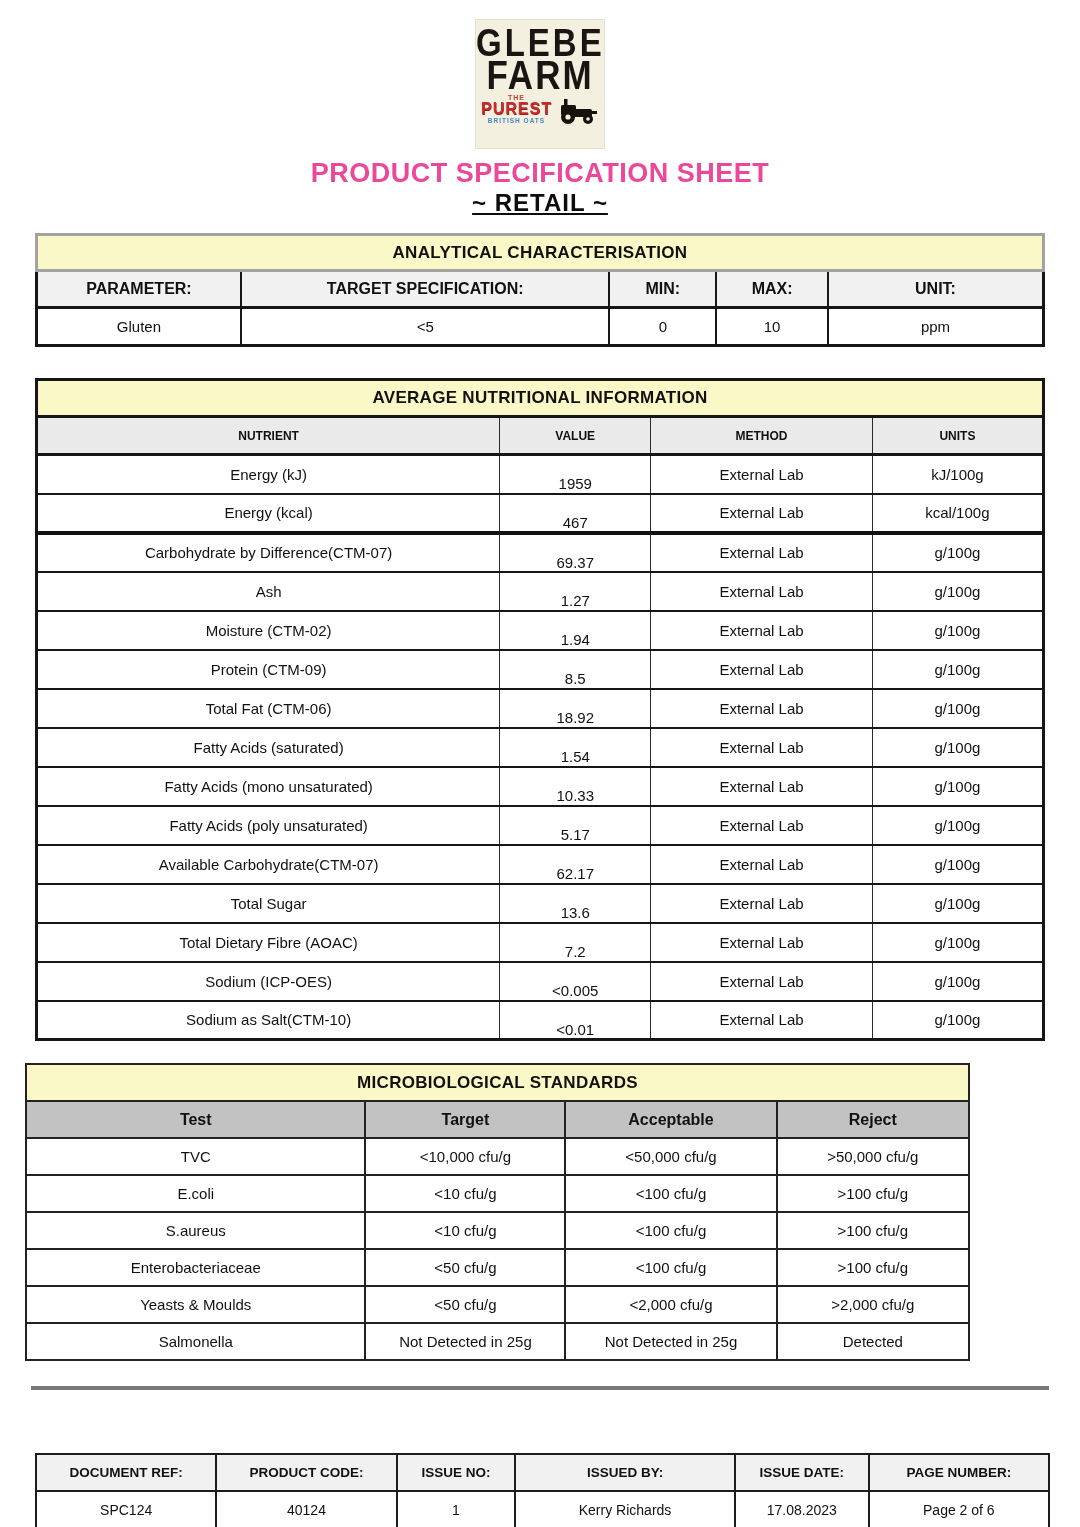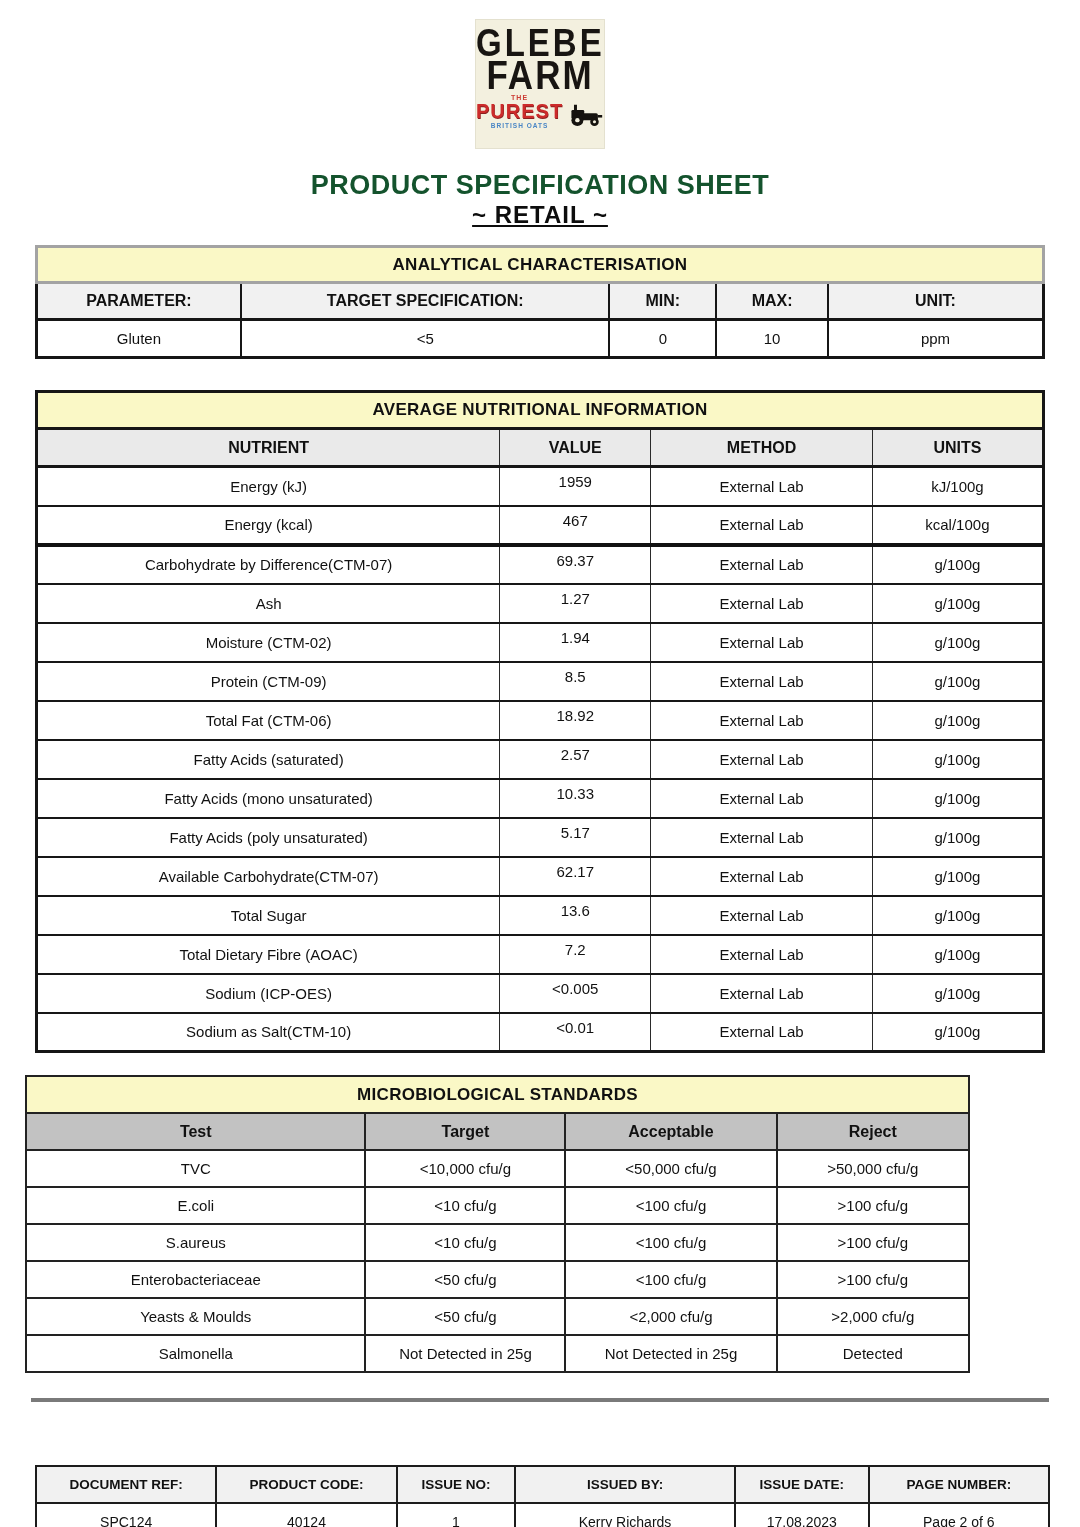--- a/index.html
+++ b/index.html
@@ -51,44 +51,44 @@
   }
   .logo-text-col { text-align: center; }
   .logo-the {
     font-size: 7px;
     font-weight: 700;
     color: #cc3b33;
     letter-spacing: 1px;
     line-height: 1;
   }
   .logo-purest {
-    font-size: 20px;
+    font-size: 16px;
     font-weight: 700;
     color: #cc2b2b;
     letter-spacing: 1px;
     line-height: 1.05;
     text-shadow: 0.5px 0.5px 0 #8a1f1f;
   }
   .logo-tagline {
     font-size: 6.5px;
     font-weight: 700;
     color: #4a86c5;
     letter-spacing: 1px;
     line-height: 1.2;
   }
   .tractor { display: block; }
 
   
   .doc-title {
-    margin-top: 22px;
+    margin-top: 10px;
     text-align: center;
     font-size: 27px;
     font-weight: 700;
     letter-spacing: 0.5px;
-    color: #14532d;
+    color: #ec4899;
   }
   .doc-subtitle {
     text-align: center;
     font-size: 24px;
     font-weight: 700;
     letter-spacing: 1px;
     color: #0d0d0d;
     text-decoration: underline;
   }
 
@@ -131,36 +131,36 @@
   
   .nutrition {
     width: 1010px;
     margin: 31px 0 0 35px;
     border: 3px solid #161616;
   }
   .nutrition .title-row th { height: 37px; border: 3px solid #161616; }
   .nutrition .head-row th {
     height: 38px;
     background: #eaeaea;
-    font-size: 16px;
+    font-size: 12px;
     font-weight: 700;
     border: 1px solid #2a2a2a;
     border-top: 3px solid #161616;
     border-bottom: 3px solid #161616;
   }
   .nutrition td {
     height: 39px;
     font-size: 15px;
     border: 1px solid #2a2a2a;
     border-top: 2px solid #161616;
     border-bottom: 2px solid #161616;
   }
   .nutrition tbody td:nth-child(2) {
     vertical-align: top;
-    padding-top: 5px;
+    padding-top: 19px;
   }
   .nutrition tbody tr:nth-child(2) td { border-bottom: 4px solid #111111; }
 
   
   .micro {
     width: 945px;
     margin: 22px 0 0 25px;
     border: 2px solid #222222;
   }
   .micro .title-row th { height: 37px; border: 2px solid #222222; }
@@ -323,21 +323,21 @@
           <td>g/100g</td>
         </tr>
         <tr>
           <td>Total Fat (CTM-06)</td>
           <td>18.92</td>
           <td>External Lab</td>
           <td>g/100g</td>
         </tr>
         <tr>
           <td>Fatty Acids (saturated)</td>
-          <td>2.57</td>
+          <td>1.54</td>
           <td>External Lab</td>
           <td>g/100g</td>
         </tr>
         <tr>
           <td>Fatty Acids (mono unsaturated)</td>
           <td>10.33</td>
           <td>External Lab</td>
           <td>g/100g</td>
         </tr>
         <tr>

